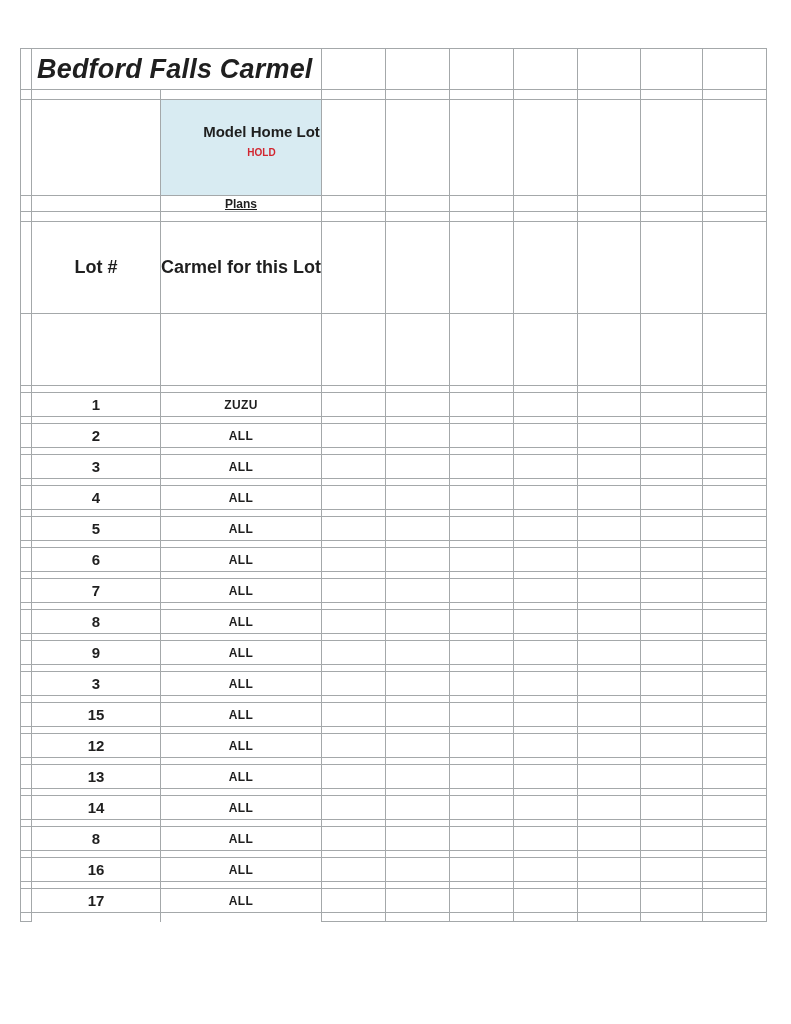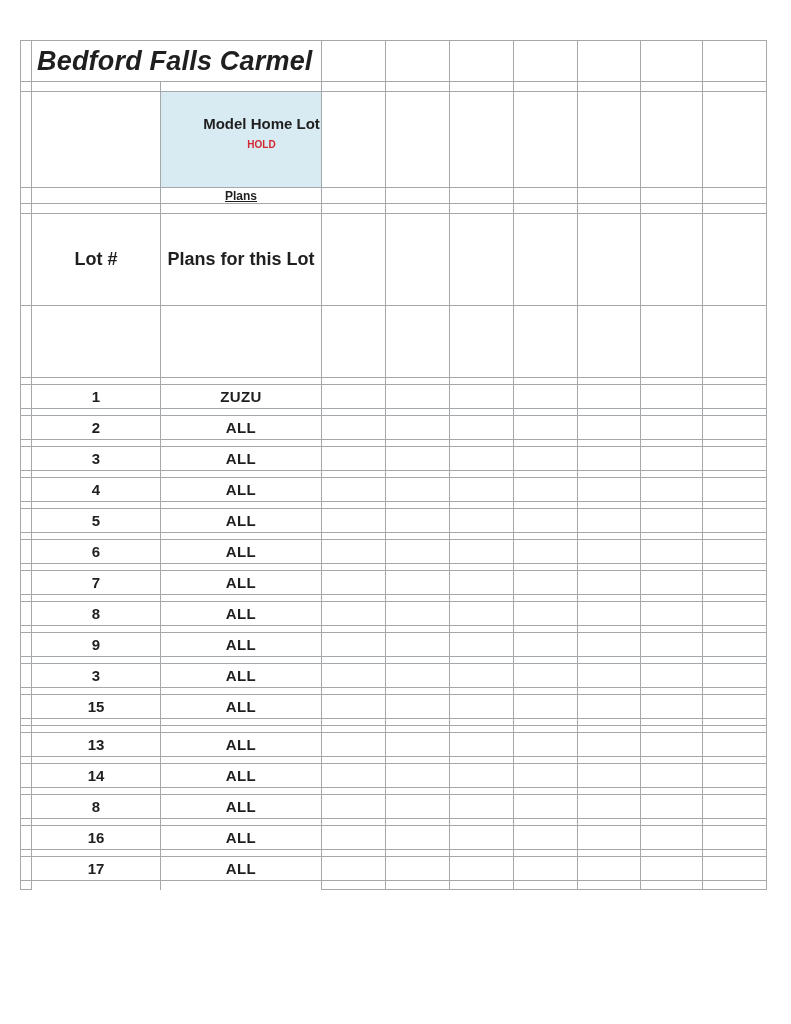--- a/index.html
+++ b/index.html
@@ -10,21 +10,21 @@
   }
   html,body{margin:0;padding:0}
   body{
     width:791px;height:1024px;
     background:#ffffff;
     font-family:"Liberation Sans",sans-serif;
     color:var(--ink);
     position:relative;
     overflow:hidden;
   }
-  .sheet{position:absolute;left:20px;top:40px}
+  .sheet{position:absolute;left:20px;top:48px}
   table.grid{border-collapse:collapse;table-layout:fixed}
   .grid td{
     border:1px solid var(--line);
     padding:0;
     text-align:center;
     vertical-align:middle;
     font-weight:bold;
     overflow:hidden;
   }
   tr.r-title{height:41px}
@@ -48,21 +48,21 @@
   .model-stack{
     display:flex;flex-direction:column;justify-content:center;align-items:center;
     height:100%;gap:9px;transform:translateY(-7px);margin-left:41px;
   }
   .model-line1{font-size:15px;line-height:1}
   .model-line2{font-size:10px;line-height:1;color:var(--red)}
   td.plans-cell{font-size:12px}
   .plans-link{text-decoration:underline;cursor:pointer}
   td.header-cell{font-size:18px}
   td.lot-cell{font-size:15px}
-  td.plan-cell{font-size:15px;letter-spacing:.4px}
+  td.plan-cell{font-size:12px;letter-spacing:.4px}
   tr.r-foot td.no-bottom{border-bottom:0}
 </style>
 </head>
 <body>
 
 <div class="sheet">
   <table class="grid">
     <colgroup>
       <col style="width:11px">
       <col style="width:129px">
@@ -144,21 +144,21 @@
         <td></td>
         <td></td>
         <td></td>
         <td></td>
         <td></td>
       </tr>
 
       <tr class="r-header">
         <td></td>
         <td class="header-cell">Lot #</td>
-        <td class="header-cell">Plans for this Lot</td>
+        <td class="header-cell">Carmel for this Lot</td>
         <td></td>
         <td></td>
         <td></td>
         <td></td>
         <td></td>
         <td></td>
         <td></td>
       </tr>
 
       <tr class="r-blank">
@@ -437,20 +437,32 @@
           <td></td>
           <td></td>
           <td></td>
           <td></td>
           <td></td>
         </tr>
         <tr class="r-spacer">
           <td></td>
           <td></td>
           <td></td>
+          <td></td>
+          <td></td>
+          <td></td>
+          <td></td>
+          <td></td>
+          <td></td>
+          <td></td>
+        </tr>
+        <tr class="r-data">
+          <td></td>
+          <td class="lot-cell">12</td>
+          <td class="plan-cell">ALL</td>
           <td></td>
           <td></td>
           <td></td>
           <td></td>
           <td></td>
           <td></td>
           <td></td>
         </tr>
         <tr class="r-spacer">
           <td></td>

